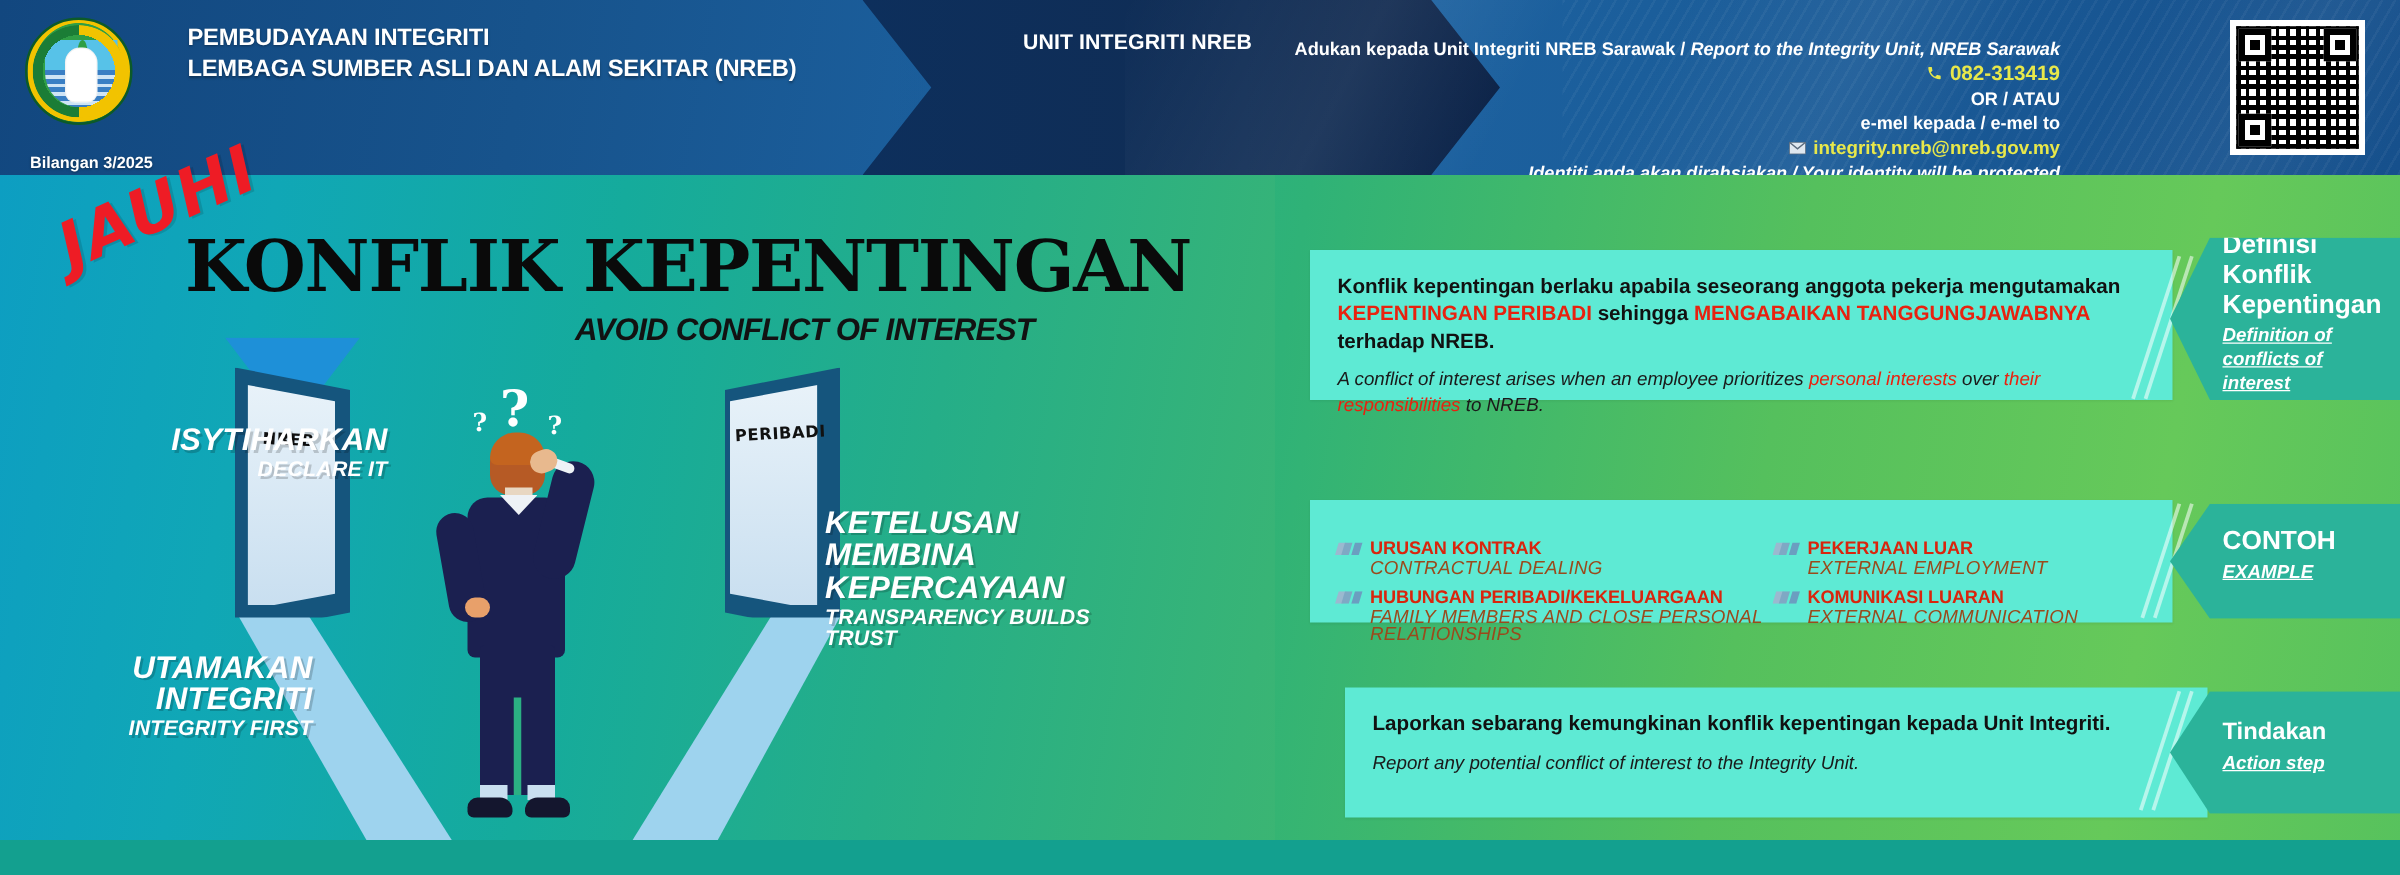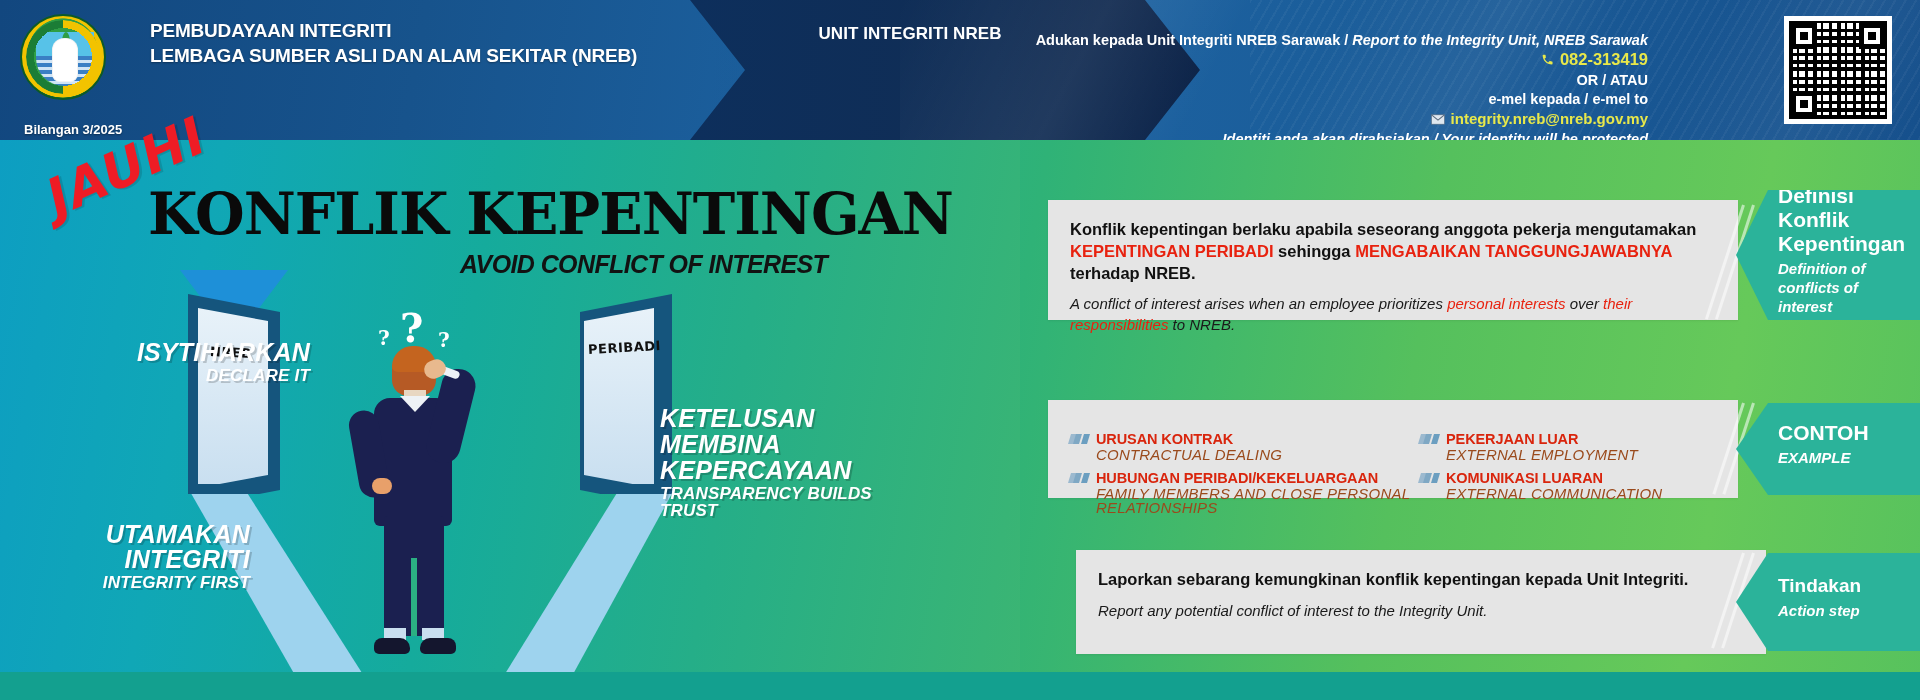--- a/index.html
+++ b/index.html
@@ -200,21 +200,21 @@
             text-shadow: 2px 2px 0 rgba(0,0,0,0.18); line-height: 1.0; }
   .ilabel .my { font-size: 25px; letter-spacing: 0.2px; display: block; }
   .ilabel .en { font-size: 17px; letter-spacing: 0.2px; display: block; margin-top: 2px; }
   .lbl-declare { left: 110px; top: 340px; width: 200px; text-align: right; }
   .lbl-integrity { left: 30px; top: 522px; width: 220px; text-align: right; }
   .lbl-trust { left: 660px; top: 405px; width: 230px; text-align: left; }
   .lbl-trust .my { line-height: 26px; }
 
   
   .card {
-    position: absolute; background: #e5e5e5;
+    position: absolute; background: #5eead4;
     box-shadow: 0 1px 2px rgba(0,0,0,0.07);
   }
   .card-1 { left: 1048px; top: 200px; width: 690px; height: 120px; }
   .card-2 { left: 1048px; top: 400px; width: 690px; height: 98px; }
   .card-3 { left: 1076px; top: 550px; width: 690px; height: 104px; }
 
   .card-pad { padding: 18px 22px; }
   .c1-my { color: #111; font-weight: bold; font-size: 16.5px; line-height: 22px; }
   .c1-my .red { color: #e8220f; }
   .c1-en { color: #1a1a1a; font-style: italic; font-size: 15px; line-height: 21px; margin-top: 9px; }
@@ -234,21 +234,21 @@
   .c3-en { color: #1a1a1a; font-style: italic; font-size: 15px; line-height: 21px; margin-top: 10px; }
 
   
   .chev {
     position: absolute; left: 1736px; width: 184px;
     background: #2bb39a;
     color: #ffffff; text-align: left; padding: 0 16px 10px 42px;
     clip-path: polygon(32px 0, 184px 0, 184px 100%, 32px 100%, 0 50%);
   }
   .chev .cl-my { font-size: 20px; font-weight: bold; line-height: 24px; }
-  .chev .cl-en { font-size: 15px; font-style: italic; font-weight: bold; line-height: 19px; margin-top: 3px; }
+  .chev .cl-en { font-size: 15px; font-style: italic; font-weight: bold; line-height: 19px; margin-top: 3px; text-decoration: underline; }
   .chev-1 { top: 190px; height: 130px; }
   .chev-2 { top: 403px; height: 92px; }
   .chev-3 { top: 553px; height: 98px; }
   .chev-1 .cl-my { font-size: 21px; }
   .chev-2 .cl-my { font-size: 21px; }
   .chev-3 .cl-my { font-size: 19px; }
   .chev-2 { display: flex; flex-direction: column; justify-content: center; }
   .chev-3 { display: flex; flex-direction: column; justify-content: center; }
   .chev-1 { display: flex; flex-direction: column; justify-content: center; }
 

